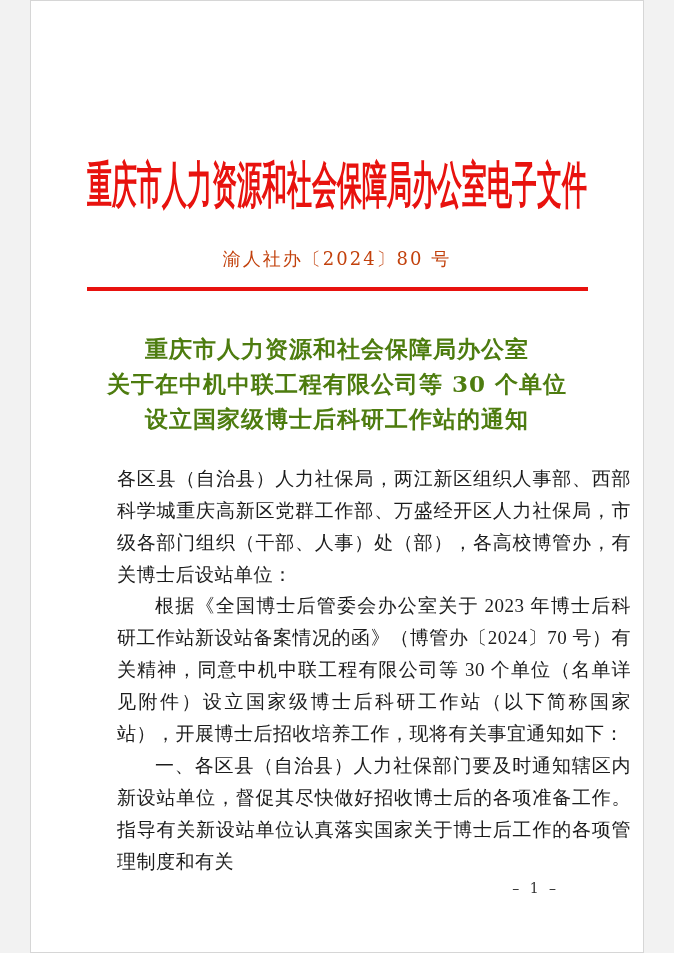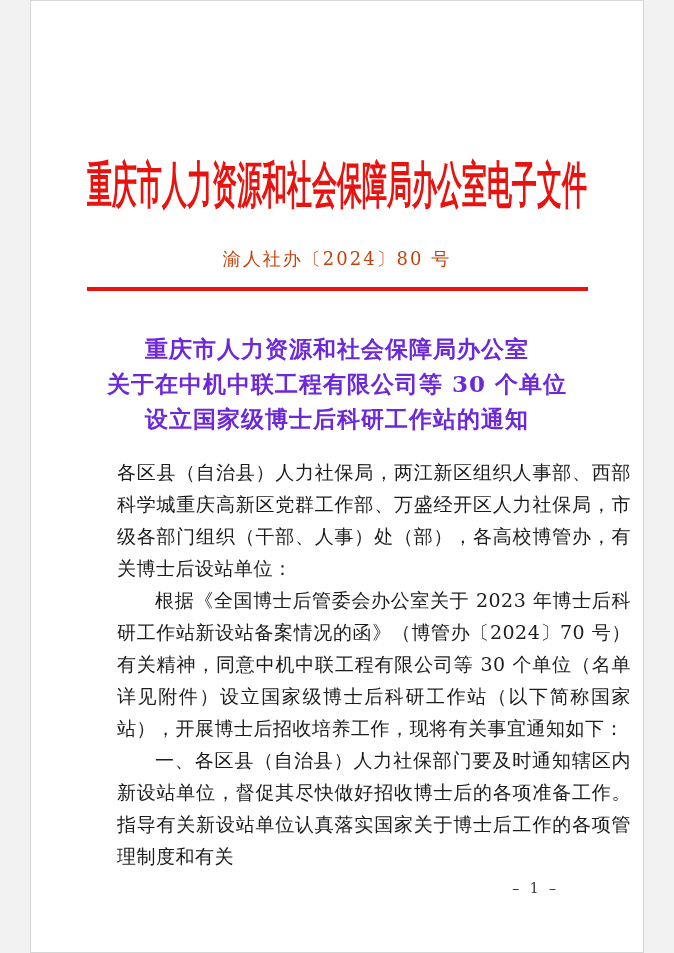--- a/index.html
+++ b/index.html
@@ -41,33 +41,33 @@
     width:501px; height:4px;
     margin:16px auto 0;
     background:var(--accent-red,#e8120e);
   }
   .doc-title {
     margin:40px 0 17px;
     text-align:center;
     font-size:23px;
     line-height:35px;
     font-weight:bold;
-    color:#6d28d9;
+    color:#4d7c0f;
     letter-spacing:1px;
   }
   .doc-body {
     width:514px;
-    margin:20px 0 0 86px;
+    margin:26px 0 0 86px;
     font-size:19px;
     line-height:32px;
     text-align:justify;
     letter-spacing:0.5px;
   }
   .doc-body p { margin:0; }
-  .doc-body p.indent { text-indent:38px; }
+  .doc-body p.indent { text-indent:38px;font-family:Liberation Serif, serif; }
   .page-number {
     position:absolute;
     right:84px; bottom:56px;
     font-size:14px;
     letter-spacing:3px;
     color:#333333;
   }
 </style>
 </head>
 <body>

